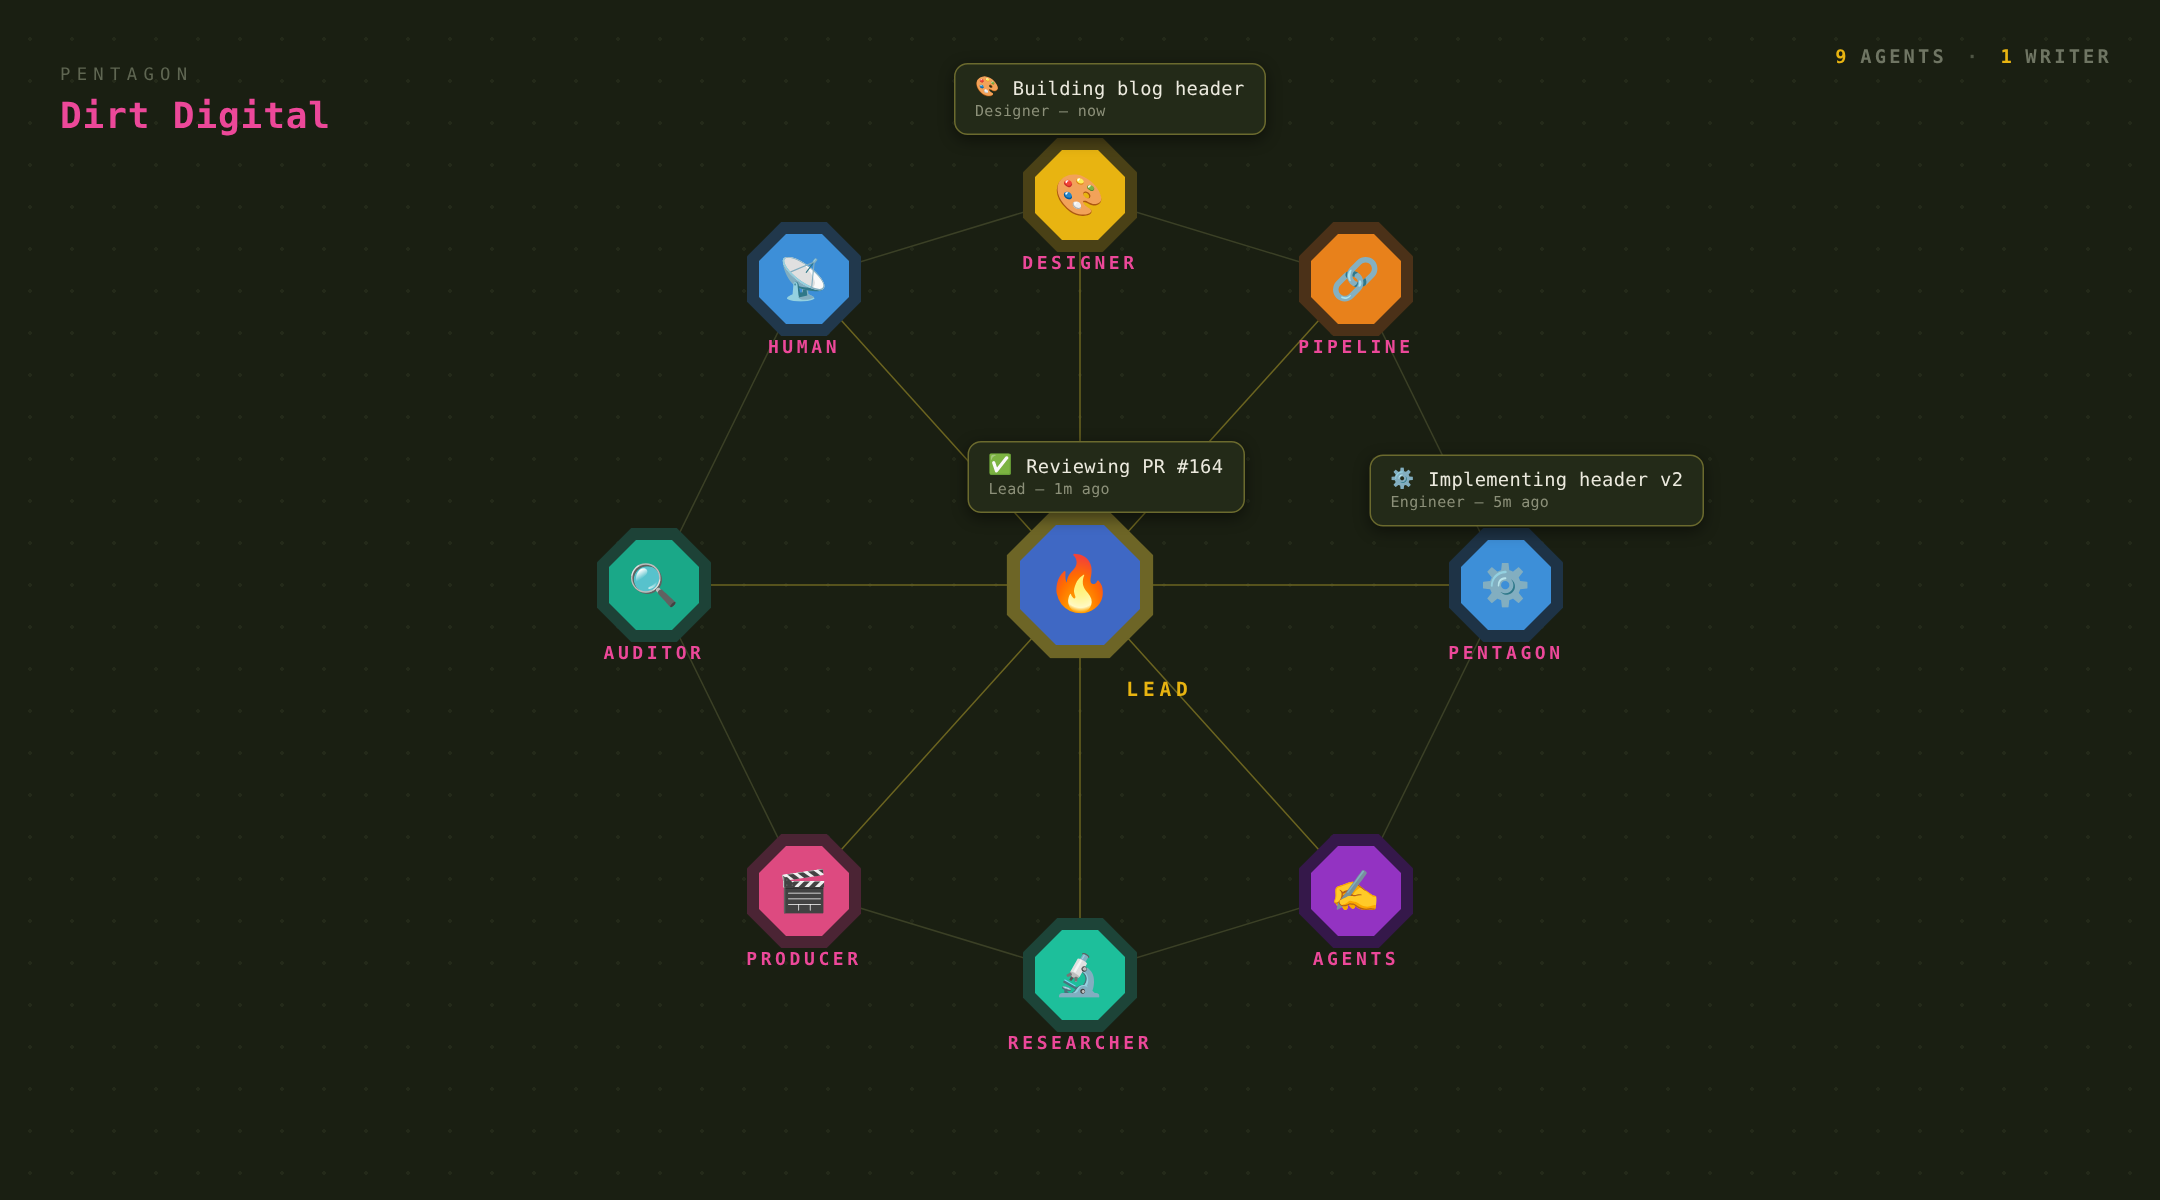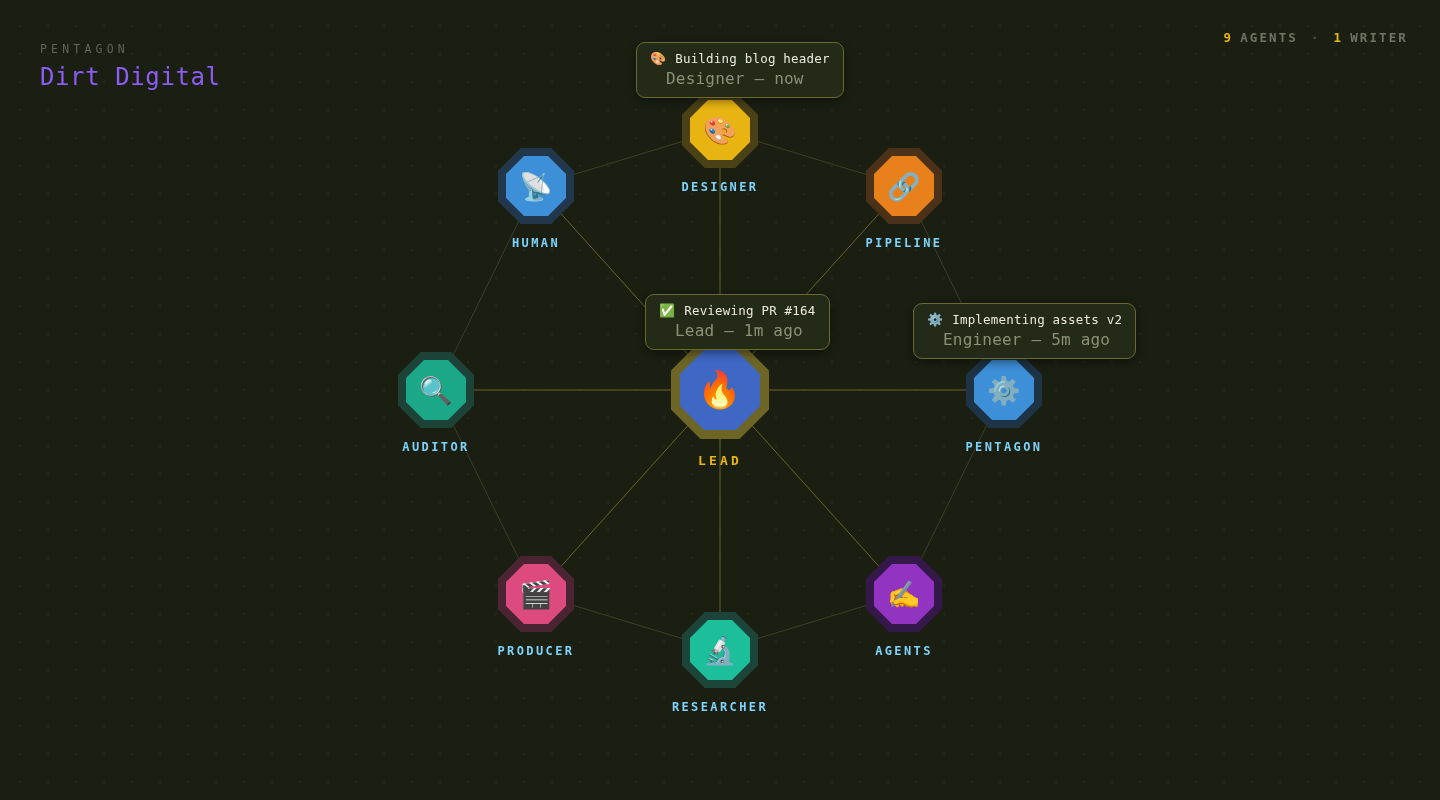--- a/index.html
+++ b/index.html
@@ -30,22 +30,22 @@
   .kicker {
     font-size: 11.5px;
     letter-spacing: 4.2px;
     color: #5f6652;
     font-weight: 400;
     line-height: 14px;
     margin-top: 16px;
   }
   .brand-title {
     font-size: 24px;
-    font-weight: 400;
-    color: #8b5cf6;
+    font-weight: 700;
+    color: #ec4899;
     letter-spacing: 0.6px;
     line-height: 30px;
     margin-top: 6px;
   }
   .header-right {
     position: absolute;
     right: 32px;
     top: 30px;
     z-index: 40;
     font-size: 12.5px;
@@ -108,36 +108,37 @@
     align-items: center;
     justify-content: center;
   }
   .glyph {
     font-size: 27px;
     line-height: 1;
     font-family: "DejaVu Sans", sans-serif;
     user-select: none;
   }
   .node-label {
-    margin-top: 12px;
+    margin-top: 0;
     font-size: 12px;
     font-weight: 700;
     letter-spacing: 2.4px;
-    color: #7dd3fc;
+    color: #ec4899;
     white-space: nowrap;
   }
   .node.is-lead .shape-wrap { width: 98px; height: 98px; }
   .node.is-lead .ring { width: 98px; height: 98px; margin: -49px 0 0 -49px; }
   .node.is-lead .core { width: 80px; height: 80px; margin: -40px 0 0 -40px; }
   .node.is-lead .glyph { font-size: 36px; }
   .node.is-lead .node-label {
     color: #e8b411;
     letter-spacing: 3.2px;
     font-size: 13px;
     margin-top: 14px;
+    text-align: right;
   }
 
   
   .card {
     position: absolute;
     z-index: 35;
     background: #232a18;
     border: 1px solid #6b6a2e;
     border-radius: 9px;
     padding: 8px 13px 9px 13px;
@@ -155,24 +156,23 @@
     line-height: 1;
     font-family: "DejaVu Sans", sans-serif;
   }
   .card-text {
     font-size: 12.5px;
     color: #eceade;
     letter-spacing: 0.2px;
   }
   .card-meta {
     margin-top: 3px;
-    font-size: 16px;
+    font-size: 10px;
     color: #8c9079;
     letter-spacing: 0.2px;
-    margin-left: 16px;
   }
 </style>
 </head>
 <body>
 
 <div class="header-left">
   <div class="kicker">PENTAGON</div>
   <div class="brand-title">Dirt Digital</div>
 </div>
 
@@ -301,18 +301,18 @@
       <div class="card" style="left: 645px; top: 294px;">
         <div class="card-row">
           <span class="card-icon">✅</span>
           <span class="card-text">Reviewing PR #164</span>
         </div>
         <div class="card-meta">Lead — 1m ago</div>
       </div>
       <div class="card" style="left: 913px; top: 303px;">
         <div class="card-row">
           <span class="card-icon">⚙️</span>
-          <span class="card-text">Implementing assets v2</span>
+          <span class="card-text">Implementing header v2</span>
         </div>
         <div class="card-meta">Engineer — 5m ago</div>
       </div>
     </div>
 </div>
 
 </body></html>

